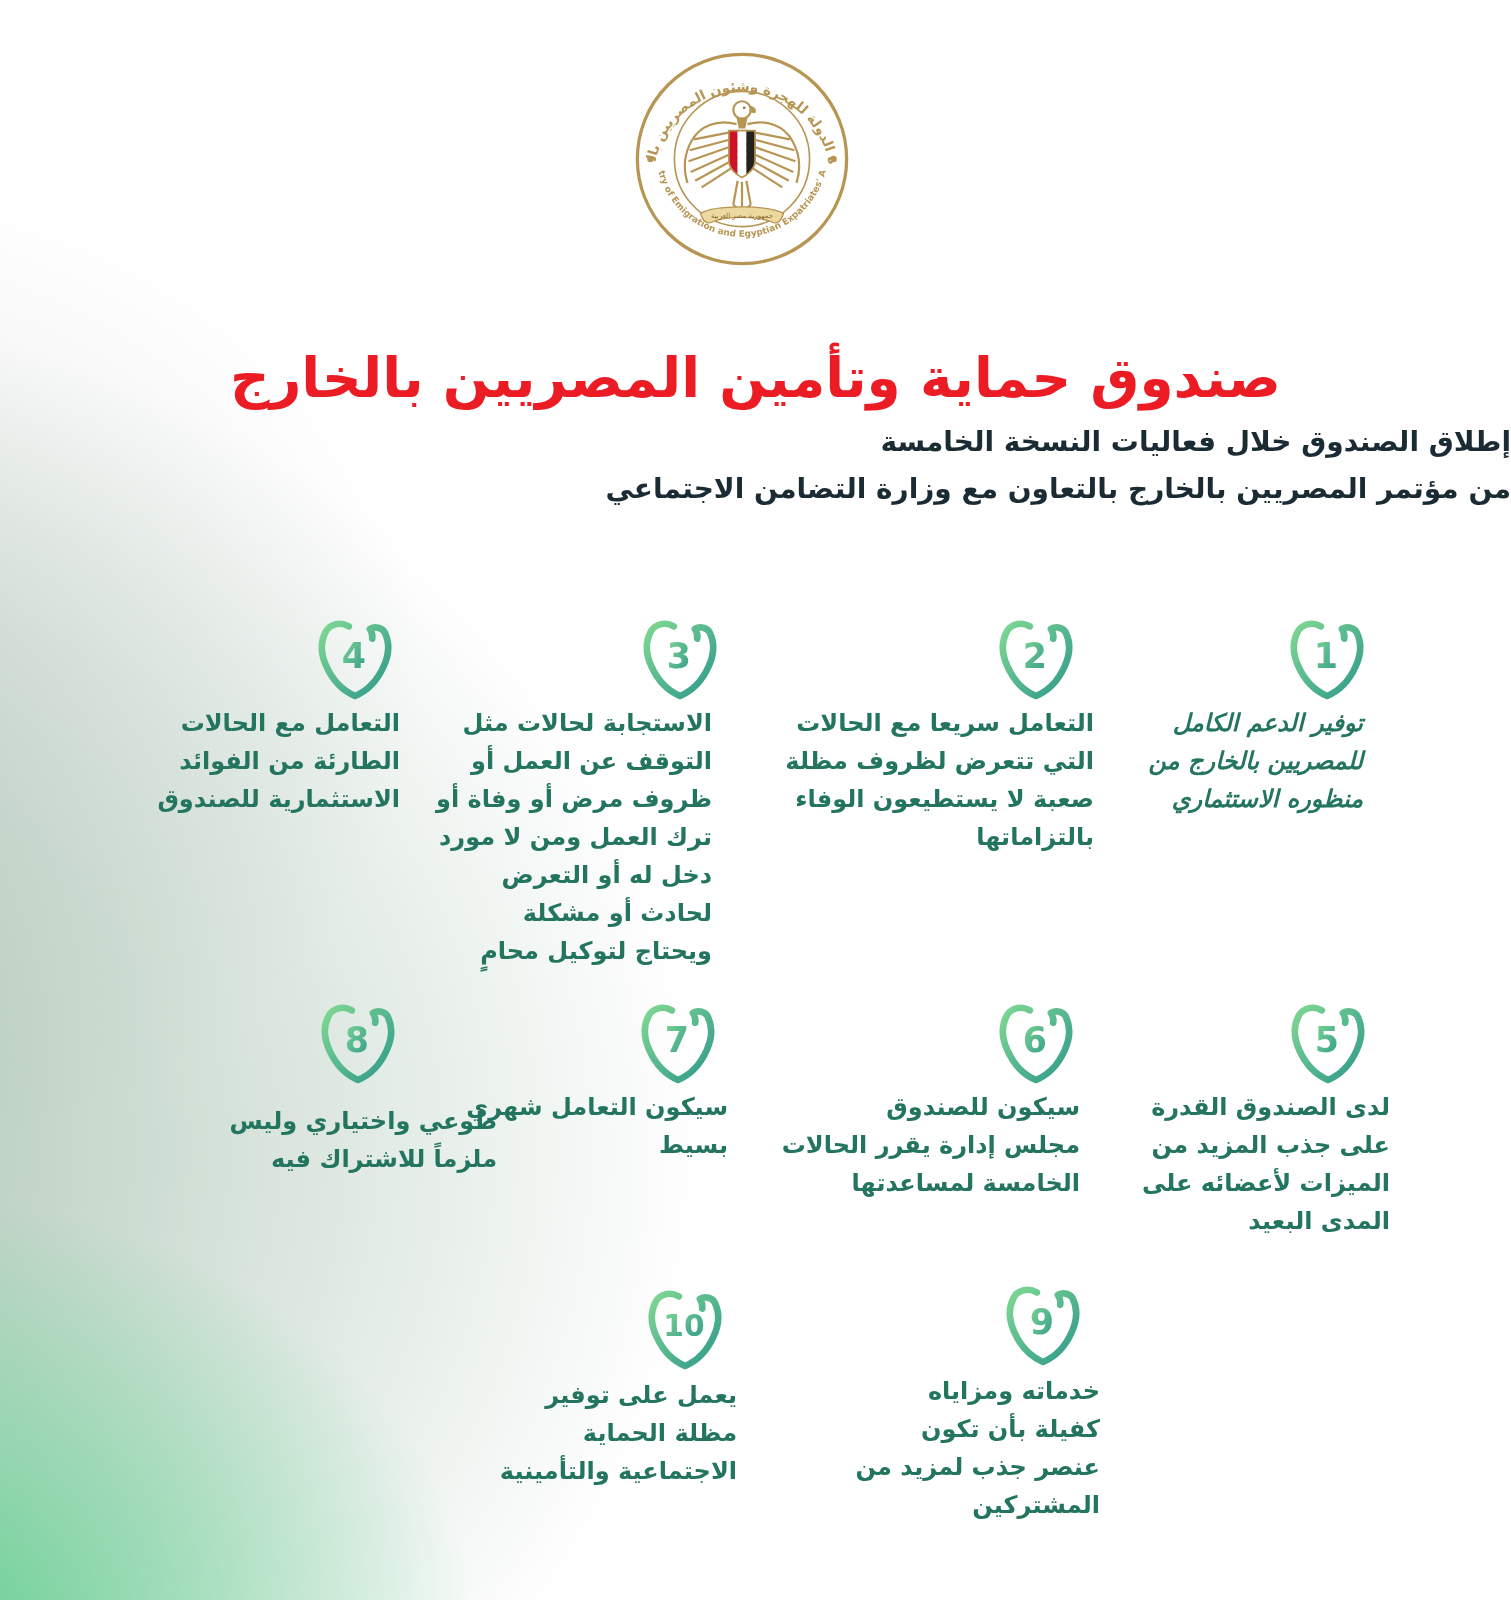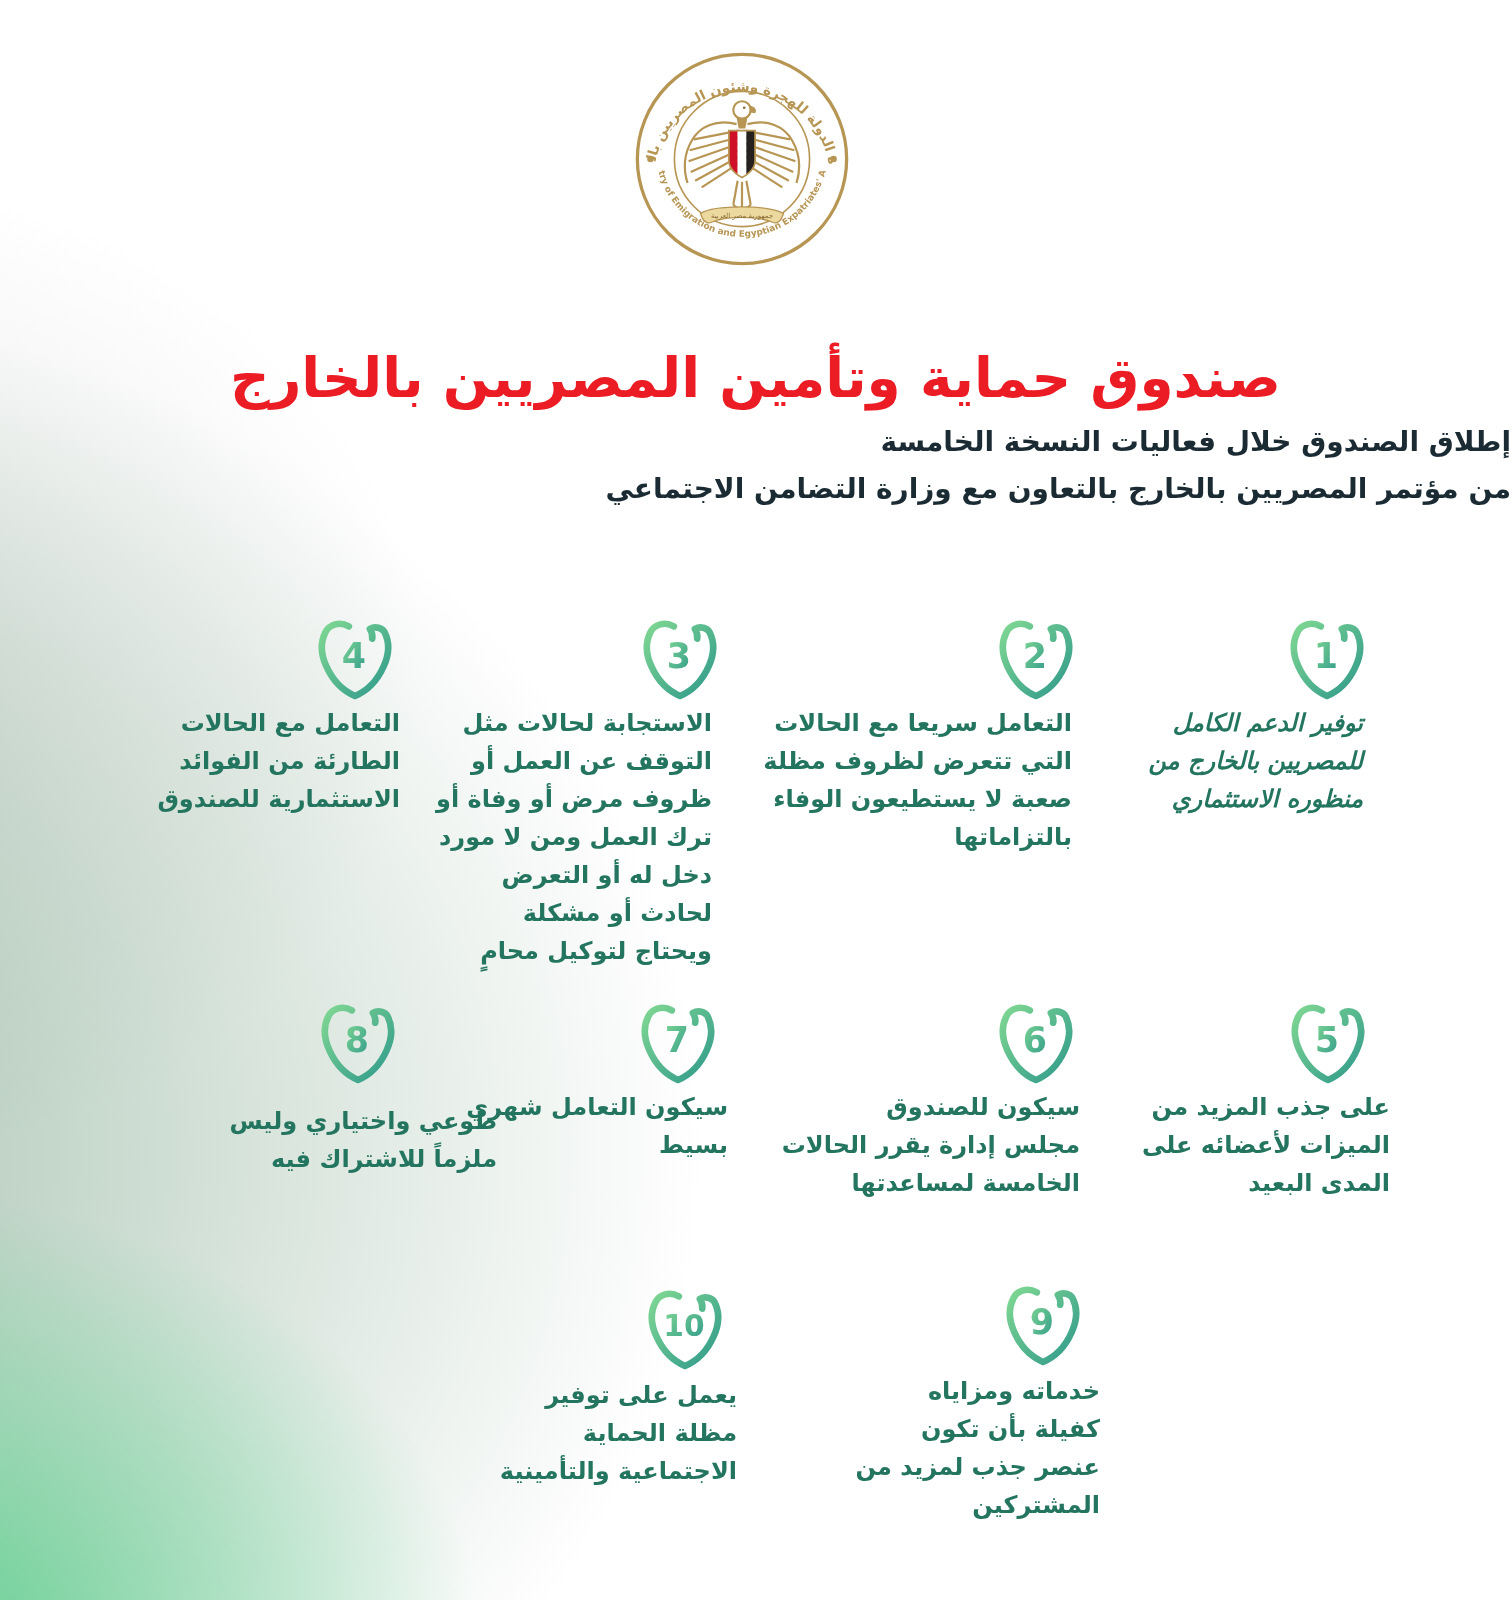--- a/index.html
+++ b/index.html
@@ -152,21 +152,21 @@
         <path class="shield-outline" d="M 33 12
              C 24 7 14 10 10 18
              C 5 28 6 40 11 51
              C 17 64.5 27 75 39 80
              C 51 75 61 64.5 67 51
              C 72 40 73 28 68 18
              C 65.5 13.5 59 11.5 53.5 14.5
              C 55.5 17.5 56.3 20.5 55.8 24"></path>
         <text class="shield-num" x="38" y="53" text-anchor="middle" font-size="34">2</text>
       </svg>
-      <div class="item-text" style="right: 439px; top: 704px;">
+      <div class="item-text" style="right: 417px; top: 704px;">
           <div class="tline">التعامل سريعا مع الحالات</div>
           <div class="tline">التي تتعرض لظروف مظلة</div>
           <div class="tline">صعبة لا يستطيعون الوفاء</div>
           <div class="tline">بالتزاماتها</div>
         </div>
     </div>
 
     <div class="item">
       <svg class="shield" viewBox="0 0 78 82" width="80" height="84" xmlns="http://www.w3.org/2000/svg" style="left: 640px; top: 614px;">
         <path class="shield-outline" d="M 33 12
@@ -215,20 +215,21 @@
              C 24 7 14 10 10 18
              C 5 28 6 40 11 51
              C 17 64.5 27 75 39 80
              C 51 75 61 64.5 67 51
              C 72 40 73 28 68 18
              C 65.5 13.5 59 11.5 53.5 14.5
              C 55.5 17.5 56.3 20.5 55.8 24"></path>
         <text class="shield-num" x="38" y="53" text-anchor="middle" font-size="34">5</text>
       </svg>
       <div class="item-text" style="right: 121px; top: 1088px;">
+          <div class="tline">لدى الصندوق القدرة</div>
           <div class="tline">على جذب المزيد من</div>
           <div class="tline">الميزات لأعضائه على</div>
           <div class="tline">المدى البعيد</div>
         </div>
     </div>
 
     <div class="item">
       <svg class="shield" viewBox="0 0 78 82" width="80" height="84" xmlns="http://www.w3.org/2000/svg" style="left: 996px; top: 998px;">
         <path class="shield-outline" d="M 33 12
              C 24 7 14 10 10 18

